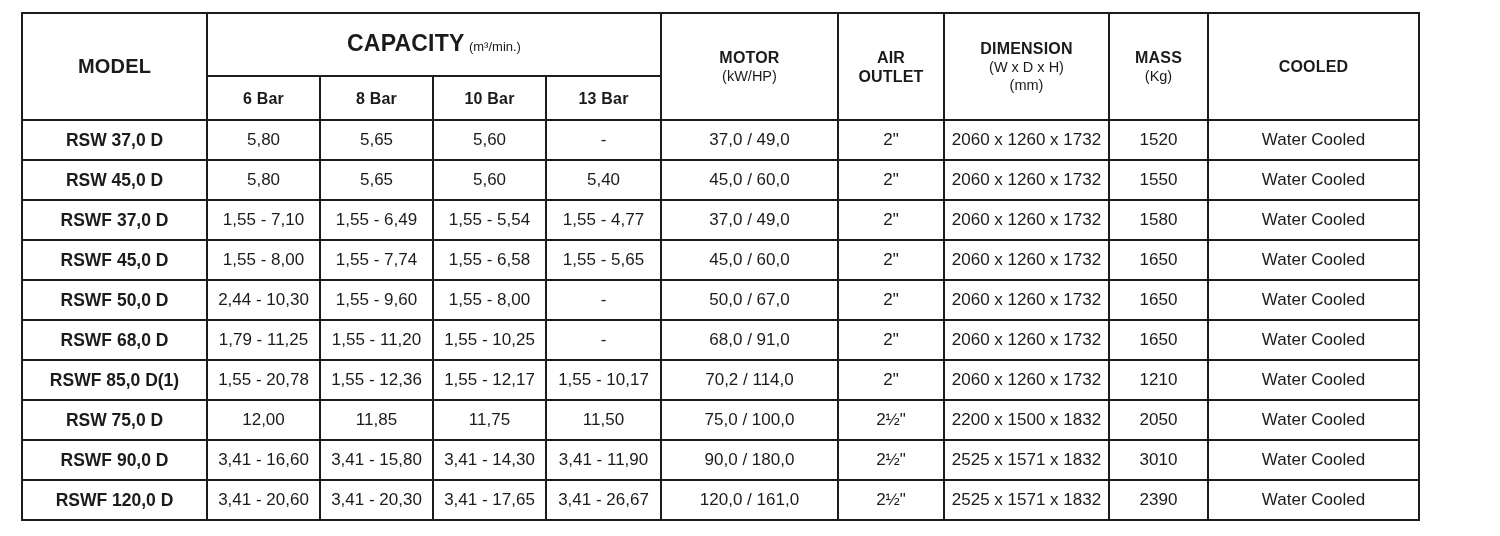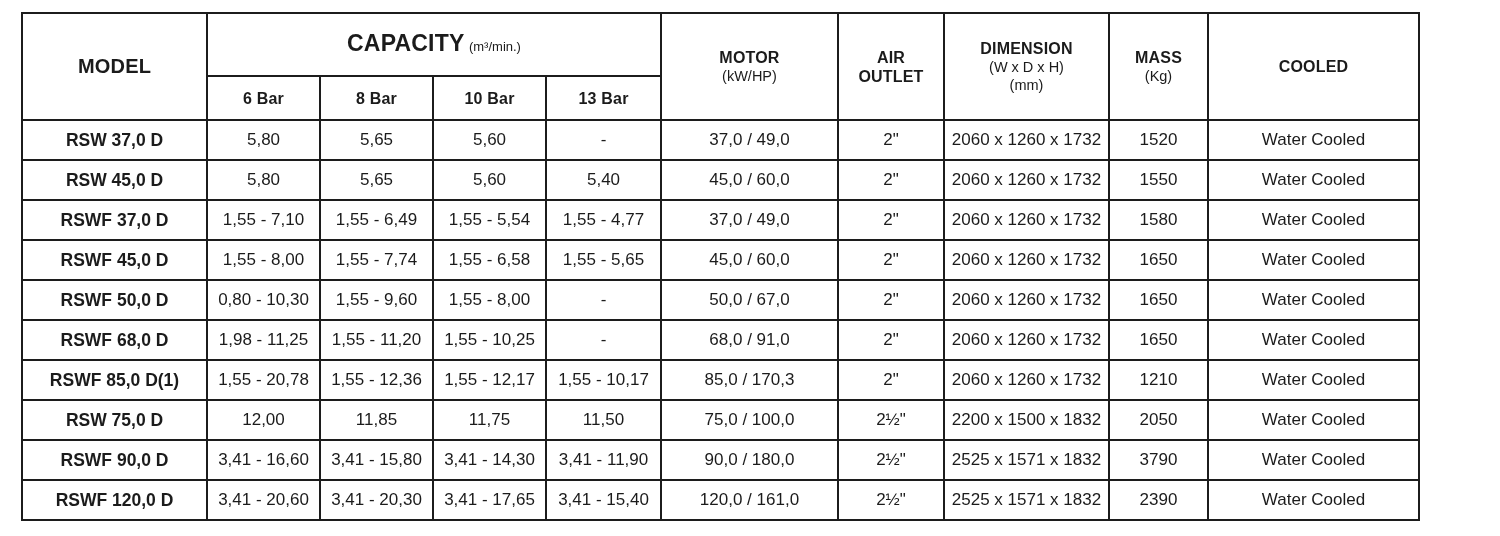--- a/index.html
+++ b/index.html
@@ -137,49 +137,49 @@
         <td class="cell">1,55 - 6,58</td>
         <td class="cell">1,55 - 5,65</td>
         <td class="cell">45,0 / 60,0</td>
         <td class="cell">2"</td>
         <td class="cell">2060 x 1260 x 1732</td>
         <td class="cell">1650</td>
         <td class="cell">Water Cooled</td>
       </tr>
       <tr class="data-row">
         <td class="cell cell-model">RSWF 50,0 D</td>
-        <td class="cell">0,80 - 10,30</td>
+        <td class="cell">2,44 - 10,30</td>
         <td class="cell">1,55 - 9,60</td>
         <td class="cell">1,55 - 8,00</td>
         <td class="cell">-</td>
         <td class="cell">50,0 / 67,0</td>
         <td class="cell">2"</td>
         <td class="cell">2060 x 1260 x 1732</td>
         <td class="cell">1650</td>
         <td class="cell">Water Cooled</td>
       </tr>
       <tr class="data-row">
         <td class="cell cell-model">RSWF 68,0 D</td>
-        <td class="cell">1,98 - 11,25</td>
+        <td class="cell">1,79 - 11,25</td>
         <td class="cell">1,55 - 11,20</td>
         <td class="cell">1,55 - 10,25</td>
         <td class="cell">-</td>
         <td class="cell">68,0 / 91,0</td>
         <td class="cell">2"</td>
         <td class="cell">2060 x 1260 x 1732</td>
         <td class="cell">1650</td>
         <td class="cell">Water Cooled</td>
       </tr>
       <tr class="data-row">
         <td class="cell cell-model">RSWF 85,0 D(1)</td>
         <td class="cell">1,55 - 20,78</td>
         <td class="cell">1,55 - 12,36</td>
         <td class="cell">1,55 - 12,17</td>
         <td class="cell">1,55 - 10,17</td>
-        <td class="cell">85,0 / 170,3</td>
+        <td class="cell">70,2 / 114,0</td>
         <td class="cell">2"</td>
         <td class="cell">2060 x 1260 x 1732</td>
         <td class="cell">1210</td>
         <td class="cell">Water Cooled</td>
       </tr>
       <tr class="data-row">
         <td class="cell cell-model">RSW 75,0 D</td>
         <td class="cell">12,00</td>
         <td class="cell">11,85</td>
         <td class="cell">11,75</td>
@@ -192,29 +192,29 @@
       </tr>
       <tr class="data-row">
         <td class="cell cell-model">RSWF 90,0 D</td>
         <td class="cell">3,41 - 16,60</td>
         <td class="cell">3,41 - 15,80</td>
         <td class="cell">3,41 - 14,30</td>
         <td class="cell">3,41 - 11,90</td>
         <td class="cell">90,0 / 180,0</td>
         <td class="cell">2½"</td>
         <td class="cell">2525 x 1571 x 1832</td>
-        <td class="cell">3790</td>
+        <td class="cell">3010</td>
         <td class="cell">Water Cooled</td>
       </tr>
       <tr class="data-row">
         <td class="cell cell-model">RSWF 120,0 D</td>
         <td class="cell">3,41 - 20,60</td>
         <td class="cell">3,41 - 20,30</td>
         <td class="cell">3,41 - 17,65</td>
-        <td class="cell">3,41 - 15,40</td>
+        <td class="cell">3,41 - 26,67</td>
         <td class="cell">120,0 / 161,0</td>
         <td class="cell">2½"</td>
         <td class="cell">2525 x 1571 x 1832</td>
         <td class="cell">2390</td>
         <td class="cell">Water Cooled</td>
       </tr>
     </tbody>
   </table>
 </div>
 

